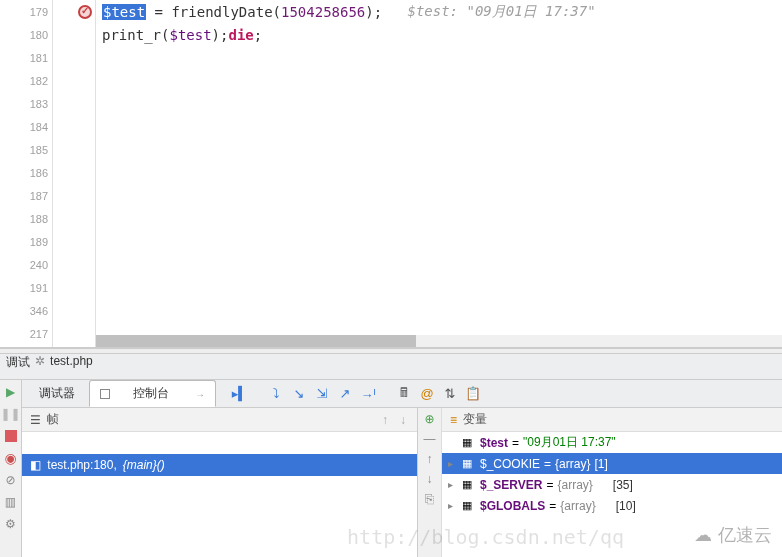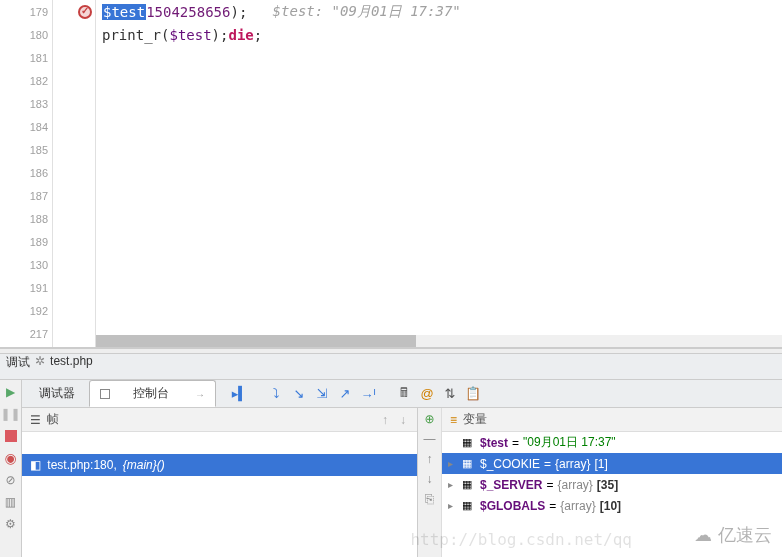--- a/index.html
+++ b/index.html
@@ -51,45 +51,45 @@
     .vars-toolbar { width: 24px; background: #f0f0f0; border-right: 1px solid #ddd; display: flex; flex-direction: column; align-items: center; gap: 4px; padding-top: 3px; }
     .vt { width: 16px; height: 16px; display:flex;align-items:center;justify-content:center;font-size:12px;color:#888; }
     .vars-list { flex: 1; }
     .var-row { height: 21px; display: flex; align-items: center; padding-left: 6px; gap: 4px; font-size: 12px; }
     .var-row.sel { background: #3875d6; color: #fff; }
     .expand { width: 10px; color: #888; font-size: 10px; }
     .var-icon { width: 14px; font-size: 11px; }
     .var-name { color: #660e7a; font-weight: bold; }
     .var-str { color: #008000; }
     .var-type { color: #888; }
-    .var-cnt { color: #333; font-weight: bold; }
+    .var-cnt { color: #333; font-weight: normal; margin-left: 16px; }
     .watermark { position: absolute; right: 10px; bottom: 10px; color: rgba(0,0,0,0.3); font-size: 18px; display: flex; align-items: center; gap: 6px; pointer-events: none; }
-    .watermark-url { position: absolute; right: 150px; bottom: 8px; color: rgba(0,0,0,0.12); font-size: 16px; font-family: monospace; pointer-events:none; }
+    .watermark-url { position: absolute; right: 158px; bottom: 8px; color: rgba(0,0,0,0.12); font-size: 20px; font-family: monospace; pointer-events:none; }
     .tab-square { width:10px; height:10px; border:1px solid #888; display:inline-block;}
     .little-arrow{font-size:10px;color:#999;margin-left:3px;}
   </style>
 </head>
 <body>
 
 <div class="editor-area">
   <div class="gutter" id="gutter">
       <div class="gutter-row">179</div>
       <div class="gutter-row">180</div>
       <div class="gutter-row">181</div>
       <div class="gutter-row">182</div>
       <div class="gutter-row">183</div>
       <div class="gutter-row">184</div>
       <div class="gutter-row">185</div>
       <div class="gutter-row">186</div>
       <div class="gutter-row">187</div>
       <div class="gutter-row">188</div>
       <div class="gutter-row">189</div>
-      <div class="gutter-row">130</div>
+      <div class="gutter-row">240</div>
       <div class="gutter-row">191</div>
-      <div class="gutter-row">192</div>
+      <div class="gutter-row">346</div>
       <div class="gutter-row">217</div>
     </div>
   <div class="bp-gutter" id="bpgutter">
       <div class="gutter-row">
         <span class="bp-icon"></span>
       </div>
       <div class="gutter-row"></div>
       <div class="gutter-row"></div>
       <div class="gutter-row"></div>
       <div class="gutter-row"></div>
@@ -99,21 +99,21 @@
       <div class="gutter-row"></div>
       <div class="gutter-row"></div>
       <div class="gutter-row"></div>
       <div class="gutter-row"></div>
       <div class="gutter-row"></div>
       <div class="gutter-row"></div>
       <div class="gutter-row"></div>
     </div>
   <div class="code-area">
     <div class="code-line">
-      <span class="hl-sel">$test</span><span class="num">1504258656</span><span class="op">);   </span><span class="cmt">$test: "09月01日 17:37"</span>
+      <span class="hl-sel">$test</span><span class="op"> = friendlyDate(</span><span class="num">1504258656</span><span class="op">);   </span><span class="cmt">$test: "09月01日 17:37"</span>
     </div>
     <div class="code-line">
       <span class="fn">print_r</span><span class="paren">(</span><span class="var">$test</span><span class="paren">);</span><span class="kw">die</span><span class="op">;</span>
     </div>
     <div class="hscroll">
         <div class="hscroll-thumb"></div>
       </div>
   </div>
 </div>
 

